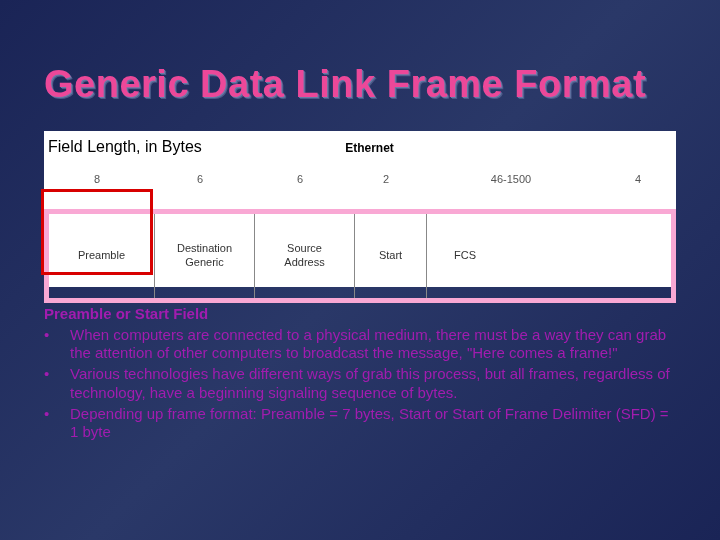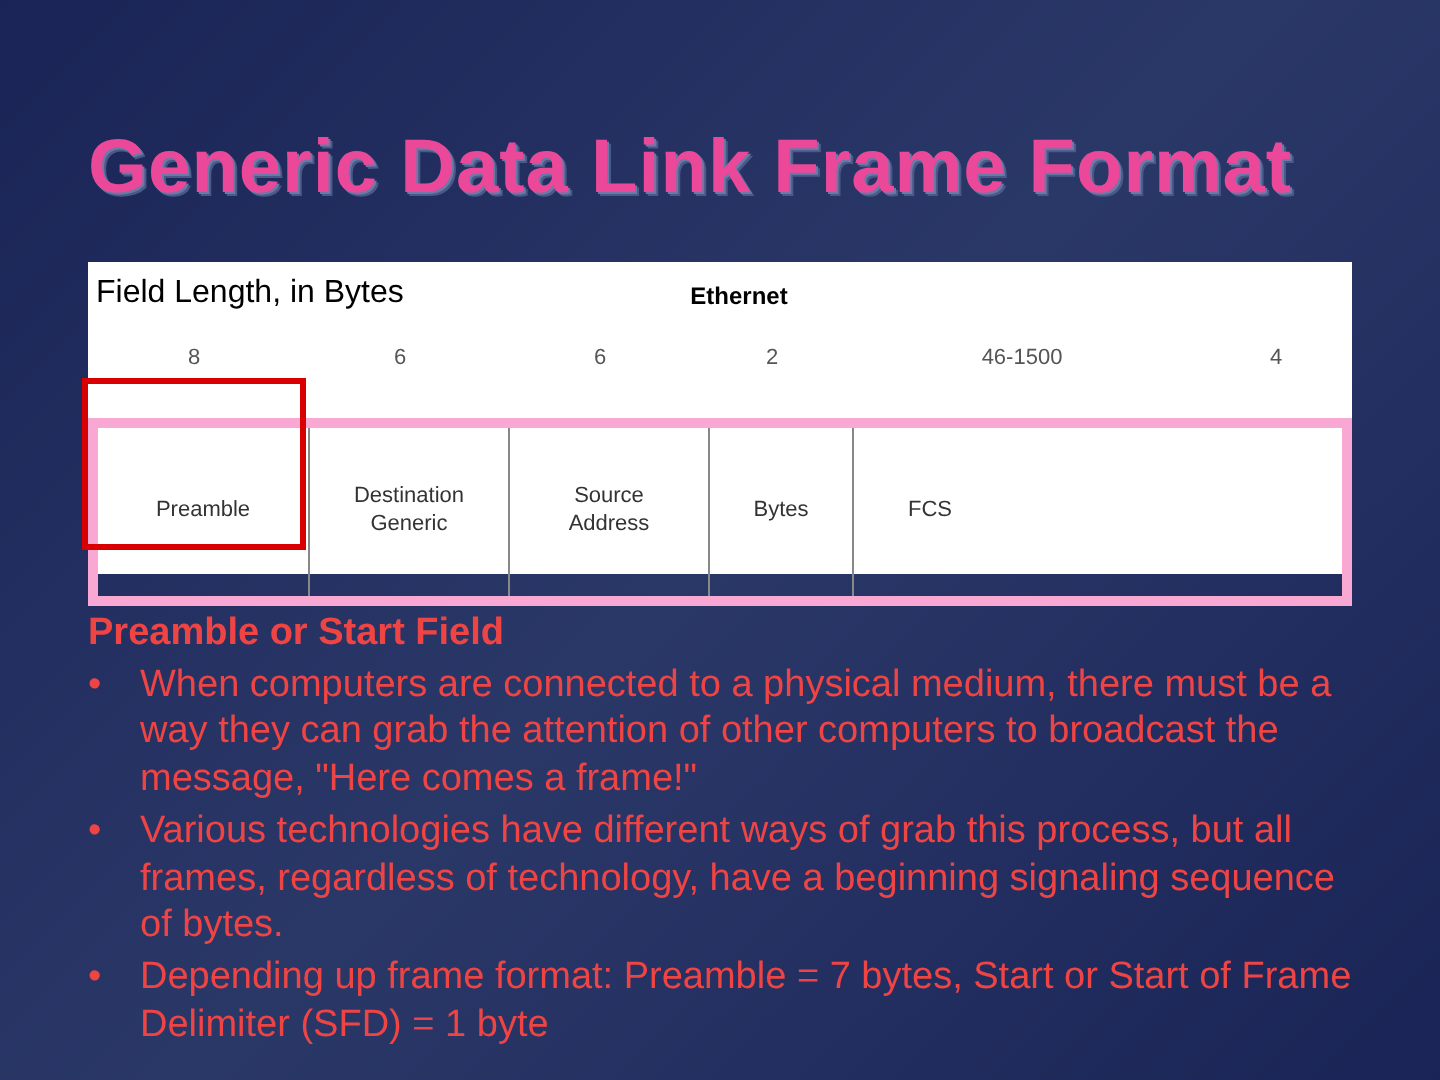--- a/index.html
+++ b/index.html
@@ -88,23 +88,23 @@
   .hilite {
     position: absolute;
     border: 3px solid #d80000;
     top: 58px;
     left: -3px;
     width: 112px;
     height: 86px;
     pointer-events: none;
   }
   .body-text {
-    font-size: 19px;
+    font-size: 15px;
     line-height: 1.25;
-    color: #ef4444;
+    color: #a21caf;
     font-family: Arial, sans-serif;
   }
   .subhead {
     font-weight: bold;
     margin-bottom: 2px;
   }
   .bullets {
     list-style: none;
     padding-left: 0;
   }
@@ -136,21 +136,21 @@
         <span style="width: 72px;">2</span>
         <span style="width: 178px;">46-1500</span>
         <span style="width: 76px;">4</span>
       </div>
     <div class="fields">
         <div class="field" style="width: 106px; white-space: pre-line;">Preamble</div>
         <div class="field" style="width: 100px; white-space: pre-line;">Destination
 Generic</div>
         <div class="field" style="width: 100px; white-space: pre-line;">Source
 Address</div>
-        <div class="field" style="width: 72px; white-space: pre-line;">Bytes</div>
+        <div class="field" style="width: 72px; white-space: pre-line;">Start</div>
         <div class="field" style="width: 76px; white-space: pre-line;">FCS</div>
       </div>
     <div class="hilite"></div>
   </div>
 
   <div class="body-text">
     <div class="subhead">Preamble or Start Field</div>
     <ul class="bullets">
         <li>
           <span class="dot">•</span>

